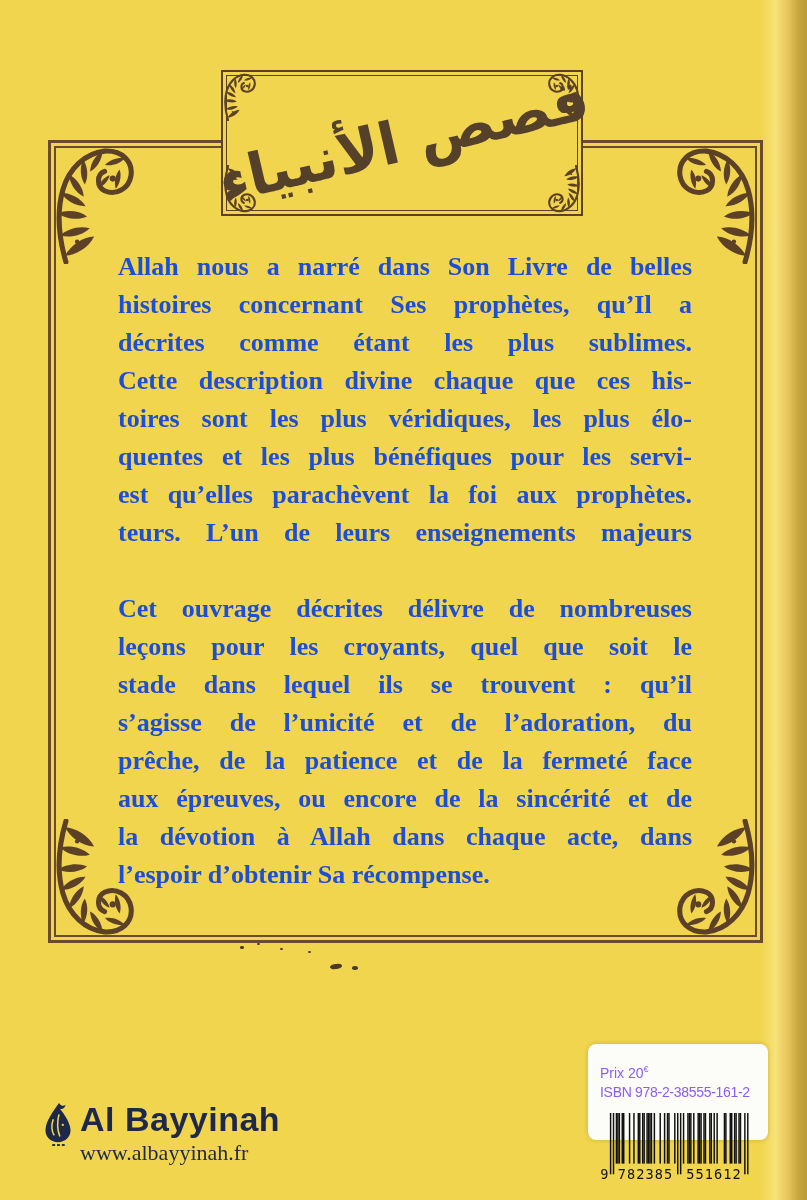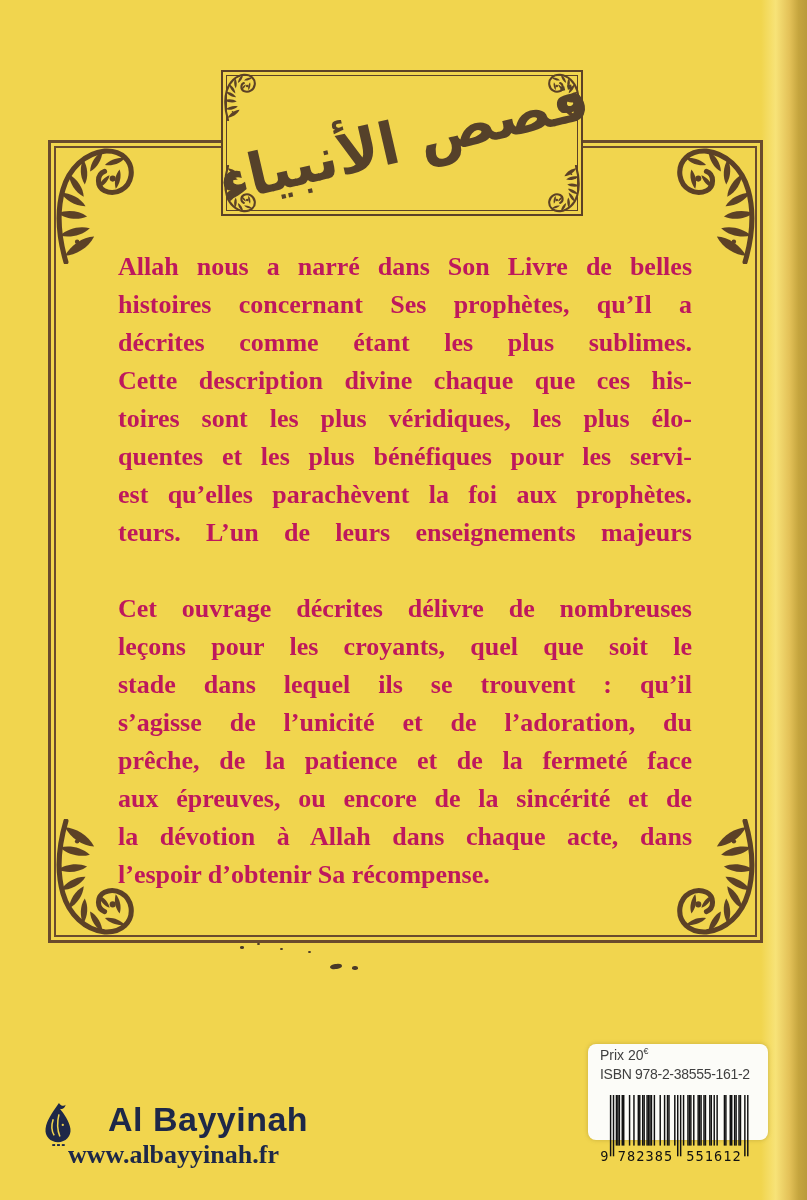--- a/index.html
+++ b/index.html
@@ -42,47 +42,47 @@
   .titlebox .orn{width:40px;height:50px;}
   .calligraphy{
     position:absolute;inset:0;display:flex;align-items:center;justify-content:center;
     font-family:"DejaVu Sans", sans-serif;font-weight:bold;font-size:58px;
     color:#55412a;transform:rotate(-13deg) translate(2px,-2px);
     z-index:4;white-space:nowrap;
   }
   
   .text-block{
     position:absolute;left:118px;top:248px;width:574px;z-index:4;
-    color:#be185d;font-size:26px;font-weight:700;line-height:38px;
+    color:#1d4ed8;font-size:26px;font-weight:700;line-height:38px;
   }
   .para{margin:0 0 38px 0;}
   .line{text-align:justify;text-align-last:justify;}
   .line.end{text-align:left;text-align-last:left;}
   
   .speck{position:absolute;background:#4a3a28;border-radius:45%;z-index:1;}
   
   .logo{position:absolute;left:44px;top:1100px;z-index:2;color:#1e2848;}
   .logo-icon{position:absolute;left:0;top:2px;}
   .logo-name{
     position:absolute;left:36px;top:0;
     font-family:"Liberation Sans", sans-serif;font-weight:700;font-size:34px;
-    letter-spacing:0.5px;white-space:nowrap;margin-left:28px;
+    letter-spacing:0.5px;white-space:nowrap;
   }
   .logo-url{
-    position:absolute;left:24px;top:40px;
-    font-family:"Liberation Serif", serif;font-weight:700;font-size:26px;
+    position:absolute;left:36px;top:40px;
+    font-family:"Liberation Serif", serif;font-weight:400;font-size:22px;
     white-space:nowrap;
   }
   
   .label{
     position:absolute;left:588px;top:1044px;width:180px;height:96px;
     background:#fcfcf8;border-radius:8px;z-index:2;
     box-shadow:0 0 4px rgba(120,100,30,0.35);
-    padding:2px 12px 0 12px;box-sizing:border-box;
-    font-family:"Liberation Sans", sans-serif;color:#404040;
+    padding:20px 12px 0 12px;box-sizing:border-box;
+    font-family:"Liberation Sans", sans-serif;color:#8b5cf6;
   }
   .price-line{font-size:14px;margin:0 0 3px 0;}
   .price-line sup{font-size:9px;}
   .isbn-line{font-size:14px;letter-spacing:-0.3px;margin:0 0 13px 0;white-space:nowrap;}
   .barcode{display:block;}
 </style>
 </head>
 <body>
 
 <svg width="0" height="0" style="position:absolute">

